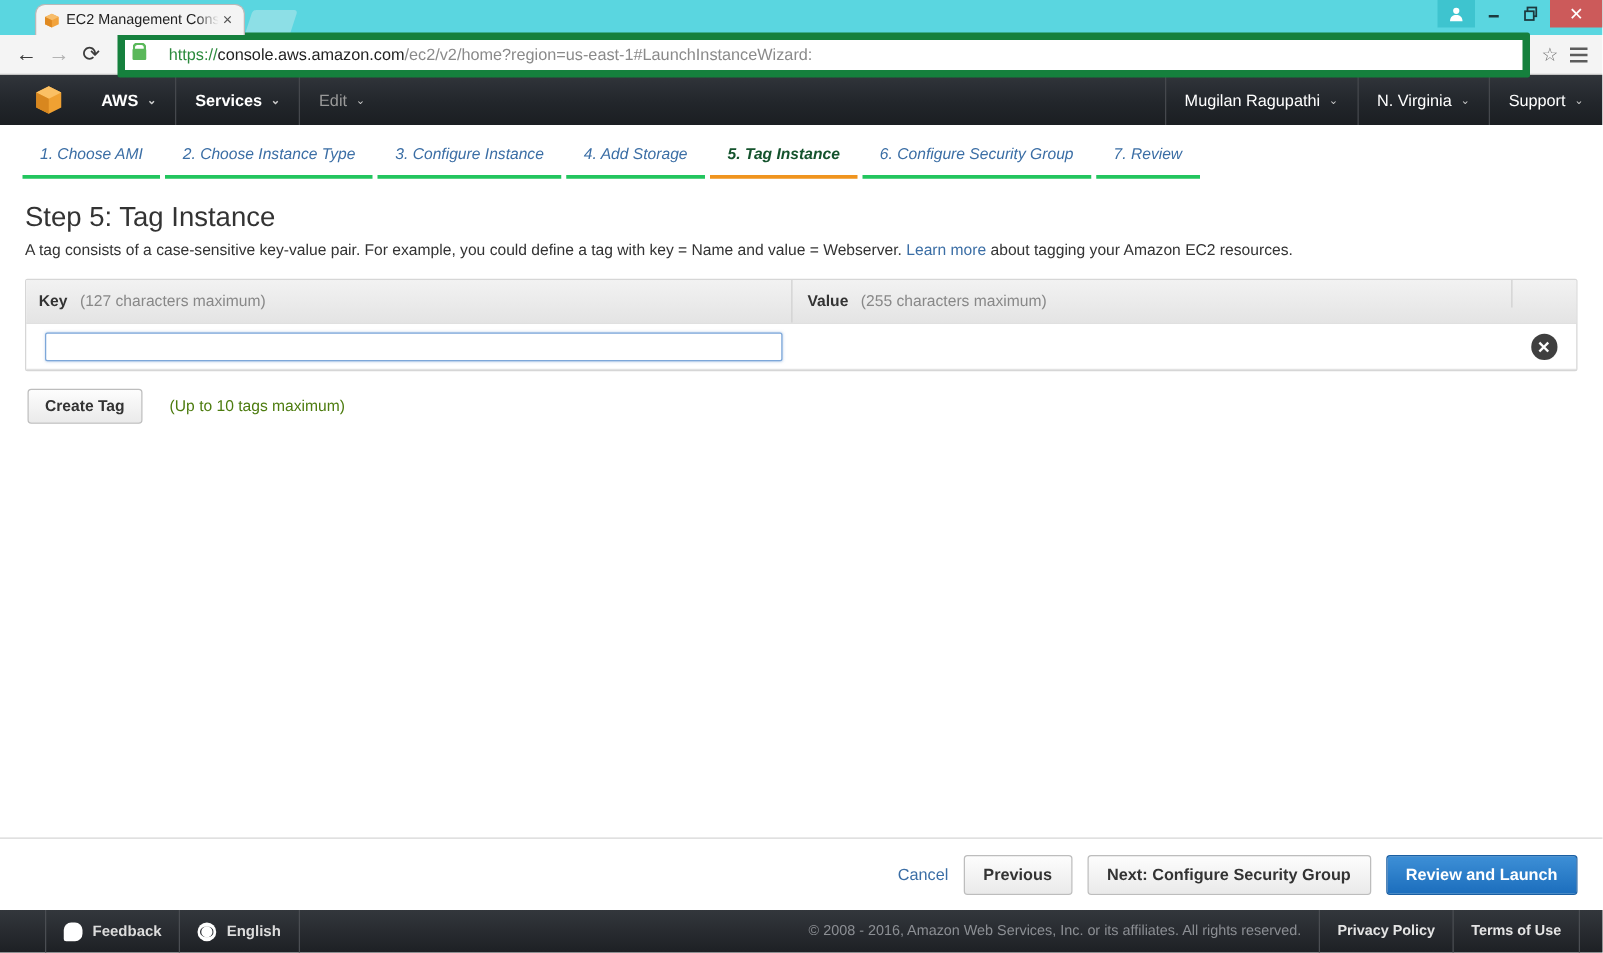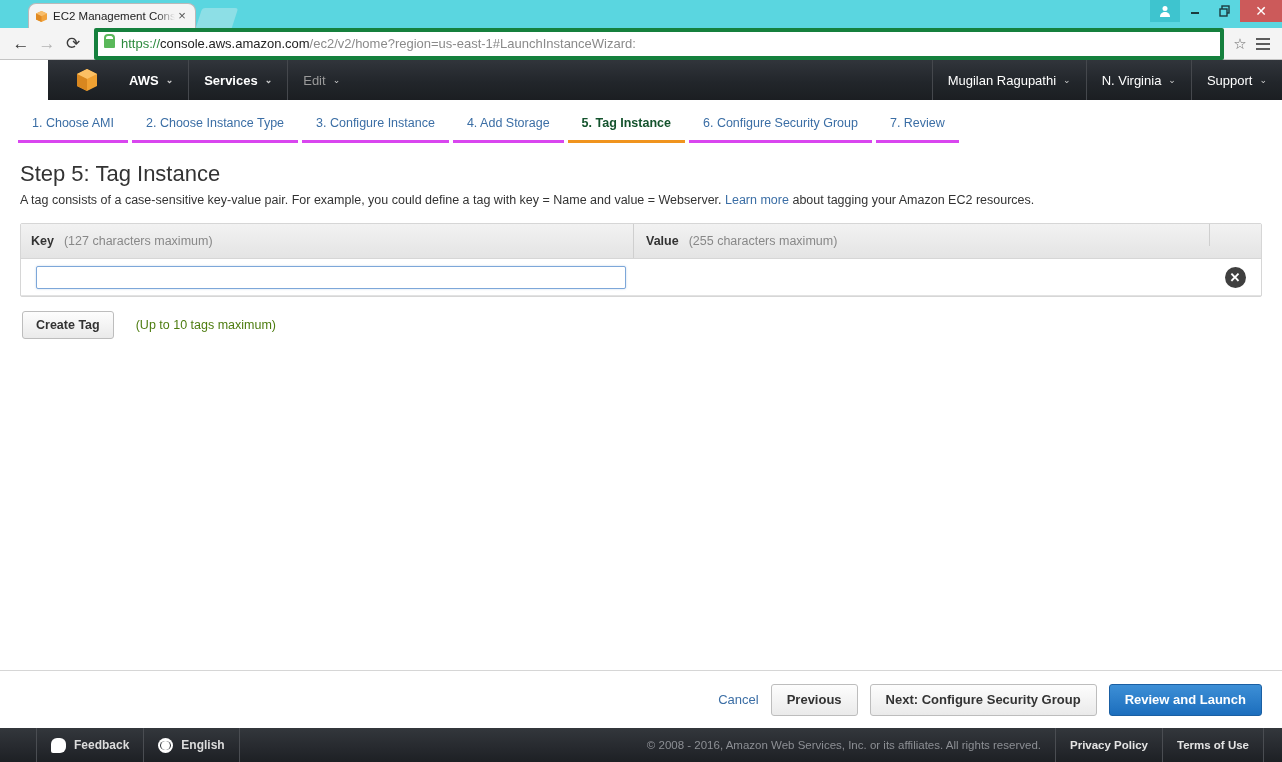--- a/index.html
+++ b/index.html
@@ -104,27 +104,28 @@
     font-size: 17px;
     color: #3b3b3b;
     flex: 0 0 auto;
   }
   .nav-btn.disabled { color: #b3b3b3; }
   .urlbar {
     flex: 1 1 auto;
     height: 23px;
     margin: 0 4px 0 8px;
     background: #fff;
-    border: 4px solid #15803d;
+    border: 6px solid #15803d;
     border-radius: 2px;
     display: flex;
     align-items: center;
     padding: 12px 4px;
     font-size: 13px;
     position: relative;
+    gap: 12px;
   }
   .lock {
     width: 11px; height: 9px;
     background: #5ab85a;
     border-radius: 1px;
     position: relative;
     margin: 0 6px 0 2px;
     flex: 0 0 auto;
   }
   .lock:before {
@@ -156,21 +157,20 @@
   .menu-btn i { display: block; width: 14px; height: 2px; background: #5c5c5c; }
 
   
   .aws-nav {
     height: 40px;
     background: linear-gradient(to bottom, #31353b 0%, #22262b 55%, #1b1e22 100%);
     display: flex;
     align-items: stretch;
     color: #fff;
     font-size: 13px;
-    margin-left: 48px;
   }
   .aws-nav .left, .aws-nav .right { display: flex; align-items: stretch; }
   .aws-nav .right { margin-left: auto; }
   .nav-logo {
     display: flex; align-items: center;
     padding: 0 16px 0 28px;
   }
   .cube {
     width: 22px; height: 24px;
     position: relative;
@@ -196,22 +196,23 @@
   
   .page { background: #fff; }
   .wizard-tabs {
     display: flex;
     padding: 12px 18px 0 18px;
     font-size: 12.5px;
   }
   .wz-tab {
     padding: 4px 14px 10px 14px;
     color: #3b6ea5;
-    border-bottom: 3px solid #d946ef;
+    border-bottom: 3px solid #22c55e;
     white-space: nowrap;
+    font-style: italic;
   }
   .wz-tab.active {
     color: #14532d;
     font-weight: bold;
     border-bottom-color: #f0941e;
   }
   .wz-gap { width: 4px; }
 
   .content { padding: 10px 20px 0 20px; }
   h1.step-title {

